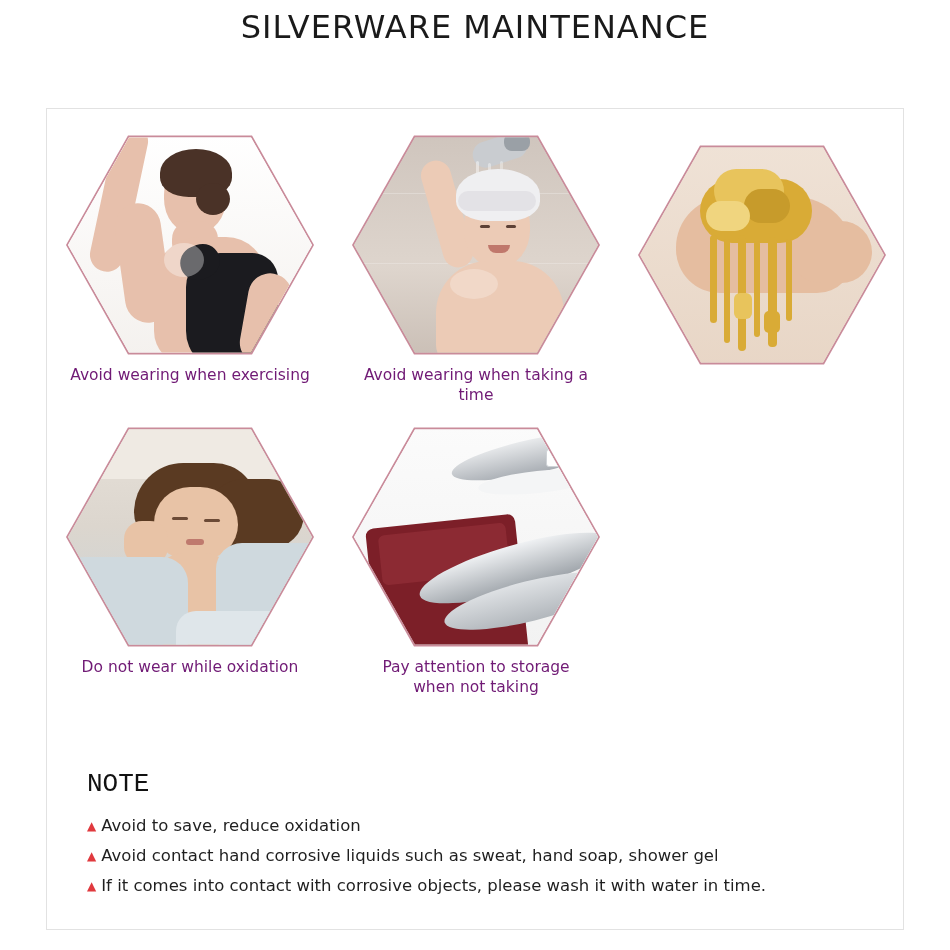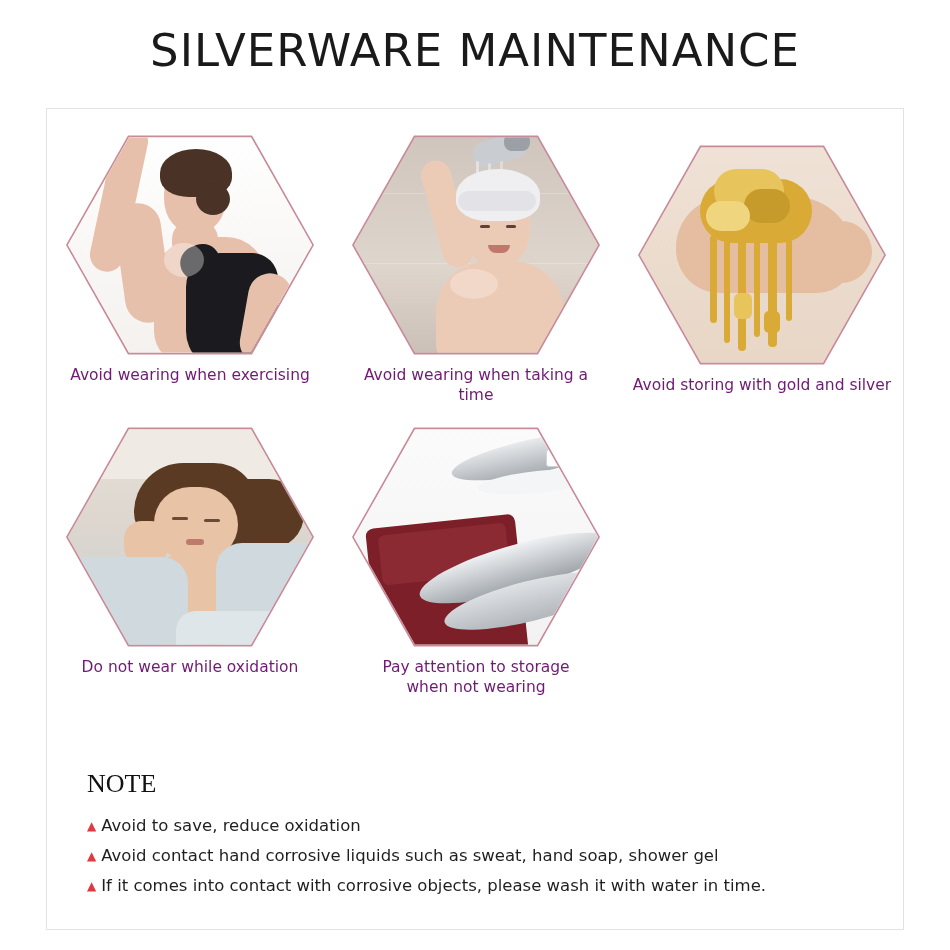--- a/index.html
+++ b/index.html
@@ -16,25 +16,25 @@
     position: relative;
   }
   .page {
     width: 950px;
     height: 950px;
     position: relative;
     background: #ffffff;
   }
   .title {
     text-align: center;
-    font-size: 45px;
+    font-size: 32px;
     letter-spacing: 1px;
     font-weight: 400;
     color: #1a1a1a;
-    padding-top: 24px;
+    padding-top: 8px;
     font-family: "DejaVu Sans", sans-serif;
   }
   .panel {
     position: absolute;
     left: 46px;
     top: 108px;
     width: 858px;
     height: 822px;
     border: 1px solid #e2e2e2;
     background: #fff;
@@ -99,21 +99,21 @@
   .note-block {
     position: absolute;
     left: 40px;
     top: 660px;
     width: 800px;
   }
   .note-title {
     font-size: 26px;
     color: #111;
     margin-bottom: 12px;
-    font-family: Liberation Serif, serif;
+    font-family: Liberation Mono, monospace;
   }
   .note-item {
     font-size: 16.5px;
     color: #1f1f1f;
     line-height: 30px;
     display: flex;
     align-items: flex-start;
     font-family: "DejaVu Sans", sans-serif;
   }
   .tri {
@@ -256,21 +256,20 @@
               <div class="blob gold" style="left:84px;top:96px;width:6px;height:104px;border-radius:4px;"></div>
               <div class="blob gold" style="left:98px;top:92px;width:8px;height:116px;border-radius:4px;"></div>
               <div class="blob gold" style="left:114px;top:98px;width:6px;height:96px;border-radius:4px;"></div>
               <div class="blob gold" style="left:128px;top:94px;width:9px;height:110px;border-radius:4px;"></div>
               <div class="blob gold" style="left:146px;top:96px;width:6px;height:82px;border-radius:4px;"></div>
               <div class="blob" style="left:94px;top:150px;width:18px;height:26px;border-radius:6px;background:#e8c45c;"></div>
               <div class="blob" style="left:124px;top:168px;width:16px;height:22px;border-radius:5px;background:#d9ab36;"></div>
             </div>
           </div>
         </div>
-        <div class="caption">Avoid storing with gold and silver</div>
       </div>
 
       <div class="cell row2">
         <div class="hexwrap">
           <div class="hexborder"></div>
           <div class="hexinner">
             <div class="art i5">
               <div class="bg-fill" style="background:linear-gradient(180deg,#e7e1d9 0%,#dcd6ce 45%,#c9d3d8 100%);"></div>
 
               <div class="blob" style="left:0;top:0;width:248px;height:54px;border-radius:0;background:#efeae3;"></div>
@@ -310,21 +309,21 @@
               <div class="blob" style="left:62px;top:120px;width:200px;height:46px;border-radius:50%;transform:rotate(-16deg);background:linear-gradient(180deg,#f0f2f4,#9aa0a6);"></div>
               <div class="blob" style="left:88px;top:156px;width:176px;height:40px;border-radius:50%;transform:rotate(-14deg);background:linear-gradient(180deg,#dfe2e5,#b2b7bc);"></div>
               <div class="blob" style="left:124px;top:46px;width:120px;height:22px;border-radius:50%;transform:rotate(-6deg);background:#f4f5f6;"></div>
 
               <div class="blob" style="left:192px;top:24px;width:26px;height:16px;border-radius:3px;background:#ffffff;border:1px solid #cfd3d7;"></div>
             </div>
           </div>
         </div>
         <div class="caption">
           <span>Pay attention to storage</span><br>
-          <span>when not wearing</span>
+          <span>when not taking</span>
         </div>
       </div>
 
     </div>
 
     <div class="note-block">
       <div class="note-title">NOTE</div>
 
       <div class="note-item">
         <span class="tri">▲</span>

